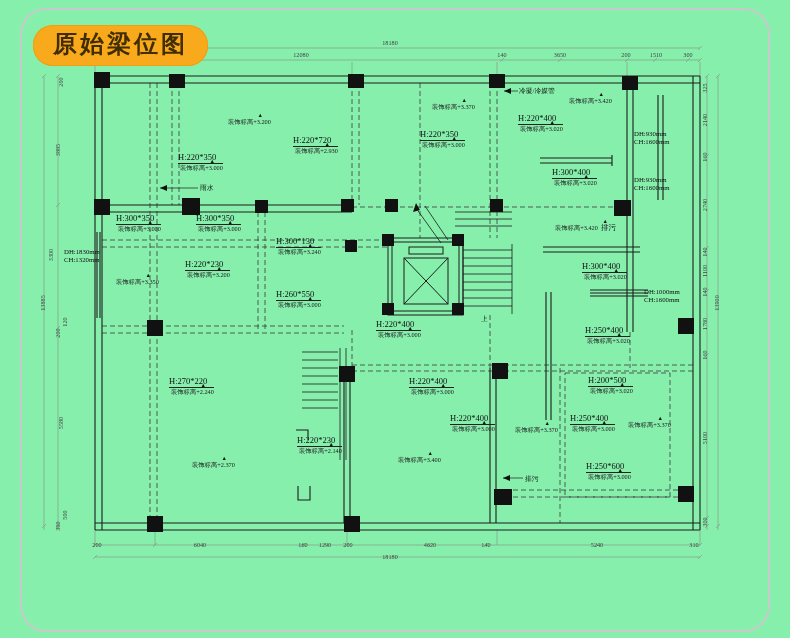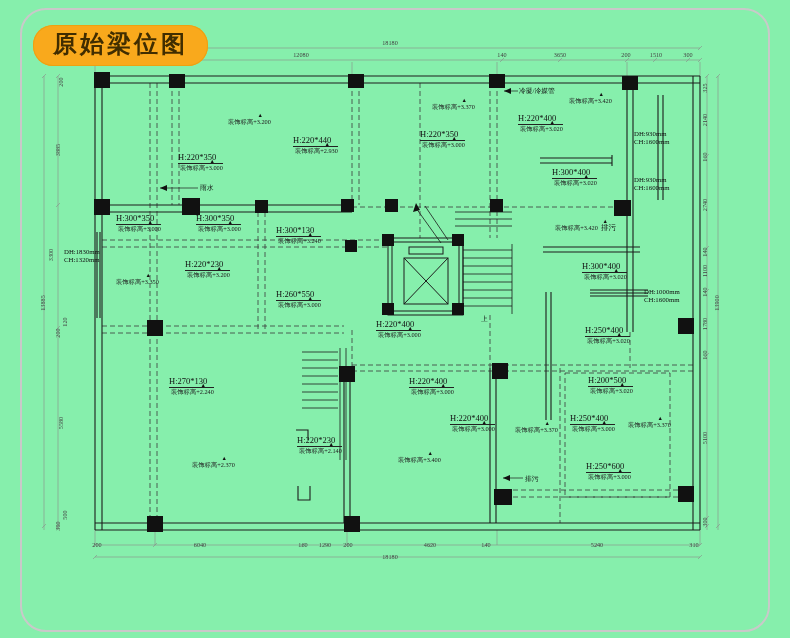--- a/index.html
+++ b/index.html
@@ -137,21 +137,21 @@
   <div id="badge">
     <span>原始梁位图</span>
   </div>
 
   <div id="labels">
       <div class="lbl" style="left: 178px; top: 153px;">
         <div class="size">H:220*350</div>
         <div class="elev">装饰标高+3.000</div>
       </div>
       <div class="lbl" style="left: 293px; top: 136px;">
-        <div class="size">H:220*440</div>
+        <div class="size">H:220*720</div>
         <div class="elev">装饰标高+2.930</div>
       </div>
       <div class="lbl" style="left: 420px; top: 130px;">
         <div class="size">H:220*350</div>
         <div class="elev">装饰标高+3.000</div>
       </div>
       <div class="lbl" style="left: 518px; top: 114px;">
         <div class="size">H:220*400</div>
         <div class="elev">装饰标高+3.020</div>
       </div>
@@ -160,21 +160,21 @@
         <div class="elev">装饰标高+3.020</div>
       </div>
       <div class="lbl" style="left: 116px; top: 214px;">
         <div class="size">H:300*350</div>
         <div class="elev">装饰标高+3.000</div>
       </div>
       <div class="lbl" style="left: 196px; top: 214px;">
         <div class="size">H:300*350</div>
         <div class="elev">装饰标高+3.000</div>
       </div>
-      <div class="lbl" style="left: 276px; top: 226px;">
+      <div class="lbl" style="left: 276px; top: 237px;">
         <div class="size">H:300*130</div>
         <div class="elev">装饰标高+3.240</div>
       </div>
       <div class="lbl" style="left: 185px; top: 260px;">
         <div class="size">H:220*230</div>
         <div class="elev">装饰标高+3.200</div>
       </div>
       <div class="lbl" style="left: 276px; top: 290px;">
         <div class="size">H:260*550</div>
         <div class="elev">装饰标高+3.000</div>
@@ -185,21 +185,21 @@
       </div>
       <div class="lbl" style="left: 582px; top: 262px;">
         <div class="size">H:300*400</div>
         <div class="elev">装饰标高+3.020</div>
       </div>
       <div class="lbl" style="left: 585px; top: 326px;">
         <div class="size">H:250*400</div>
         <div class="elev">装饰标高+3.020</div>
       </div>
       <div class="lbl" style="left: 169px; top: 377px;">
-        <div class="size">H:270*130</div>
+        <div class="size">H:270*220</div>
         <div class="elev">装饰标高+2.240</div>
       </div>
       <div class="lbl" style="left: 297px; top: 436px;">
         <div class="size">H:220*230</div>
         <div class="elev">装饰标高+2.140</div>
       </div>
       <div class="lbl" style="left: 409px; top: 377px;">
         <div class="size">H:220*400</div>
         <div class="elev">装饰标高+3.000</div>
       </div>

